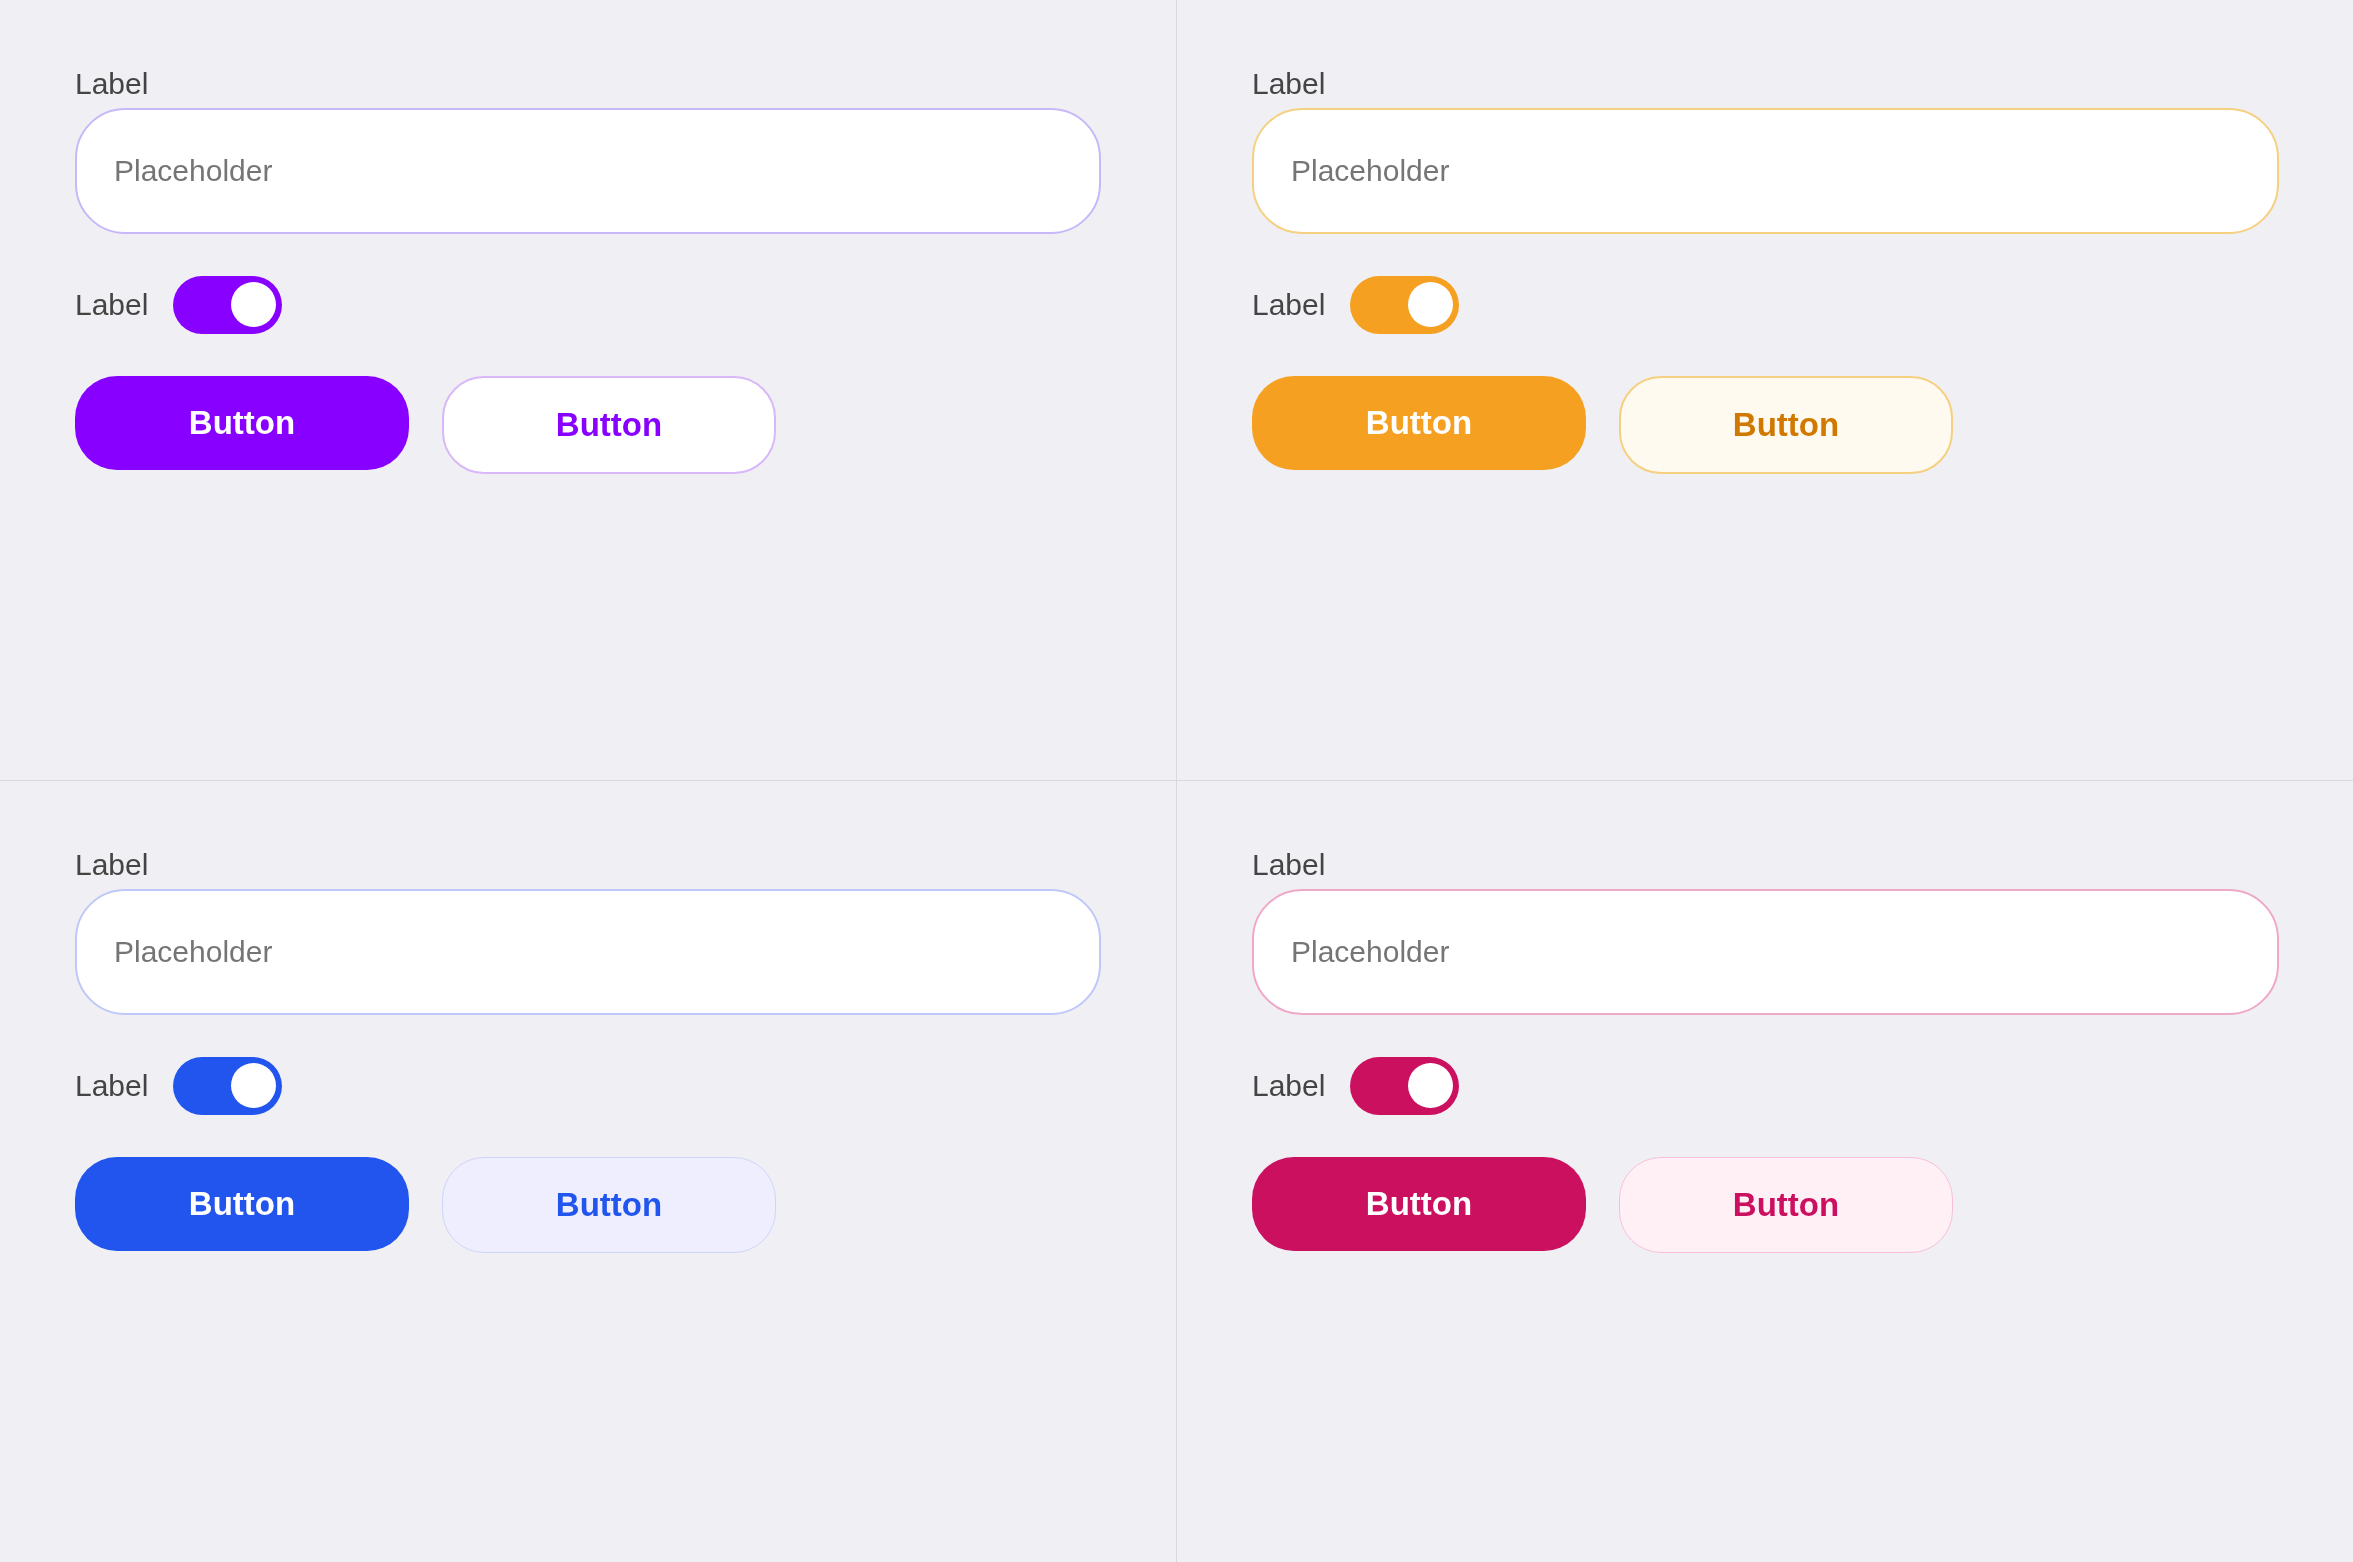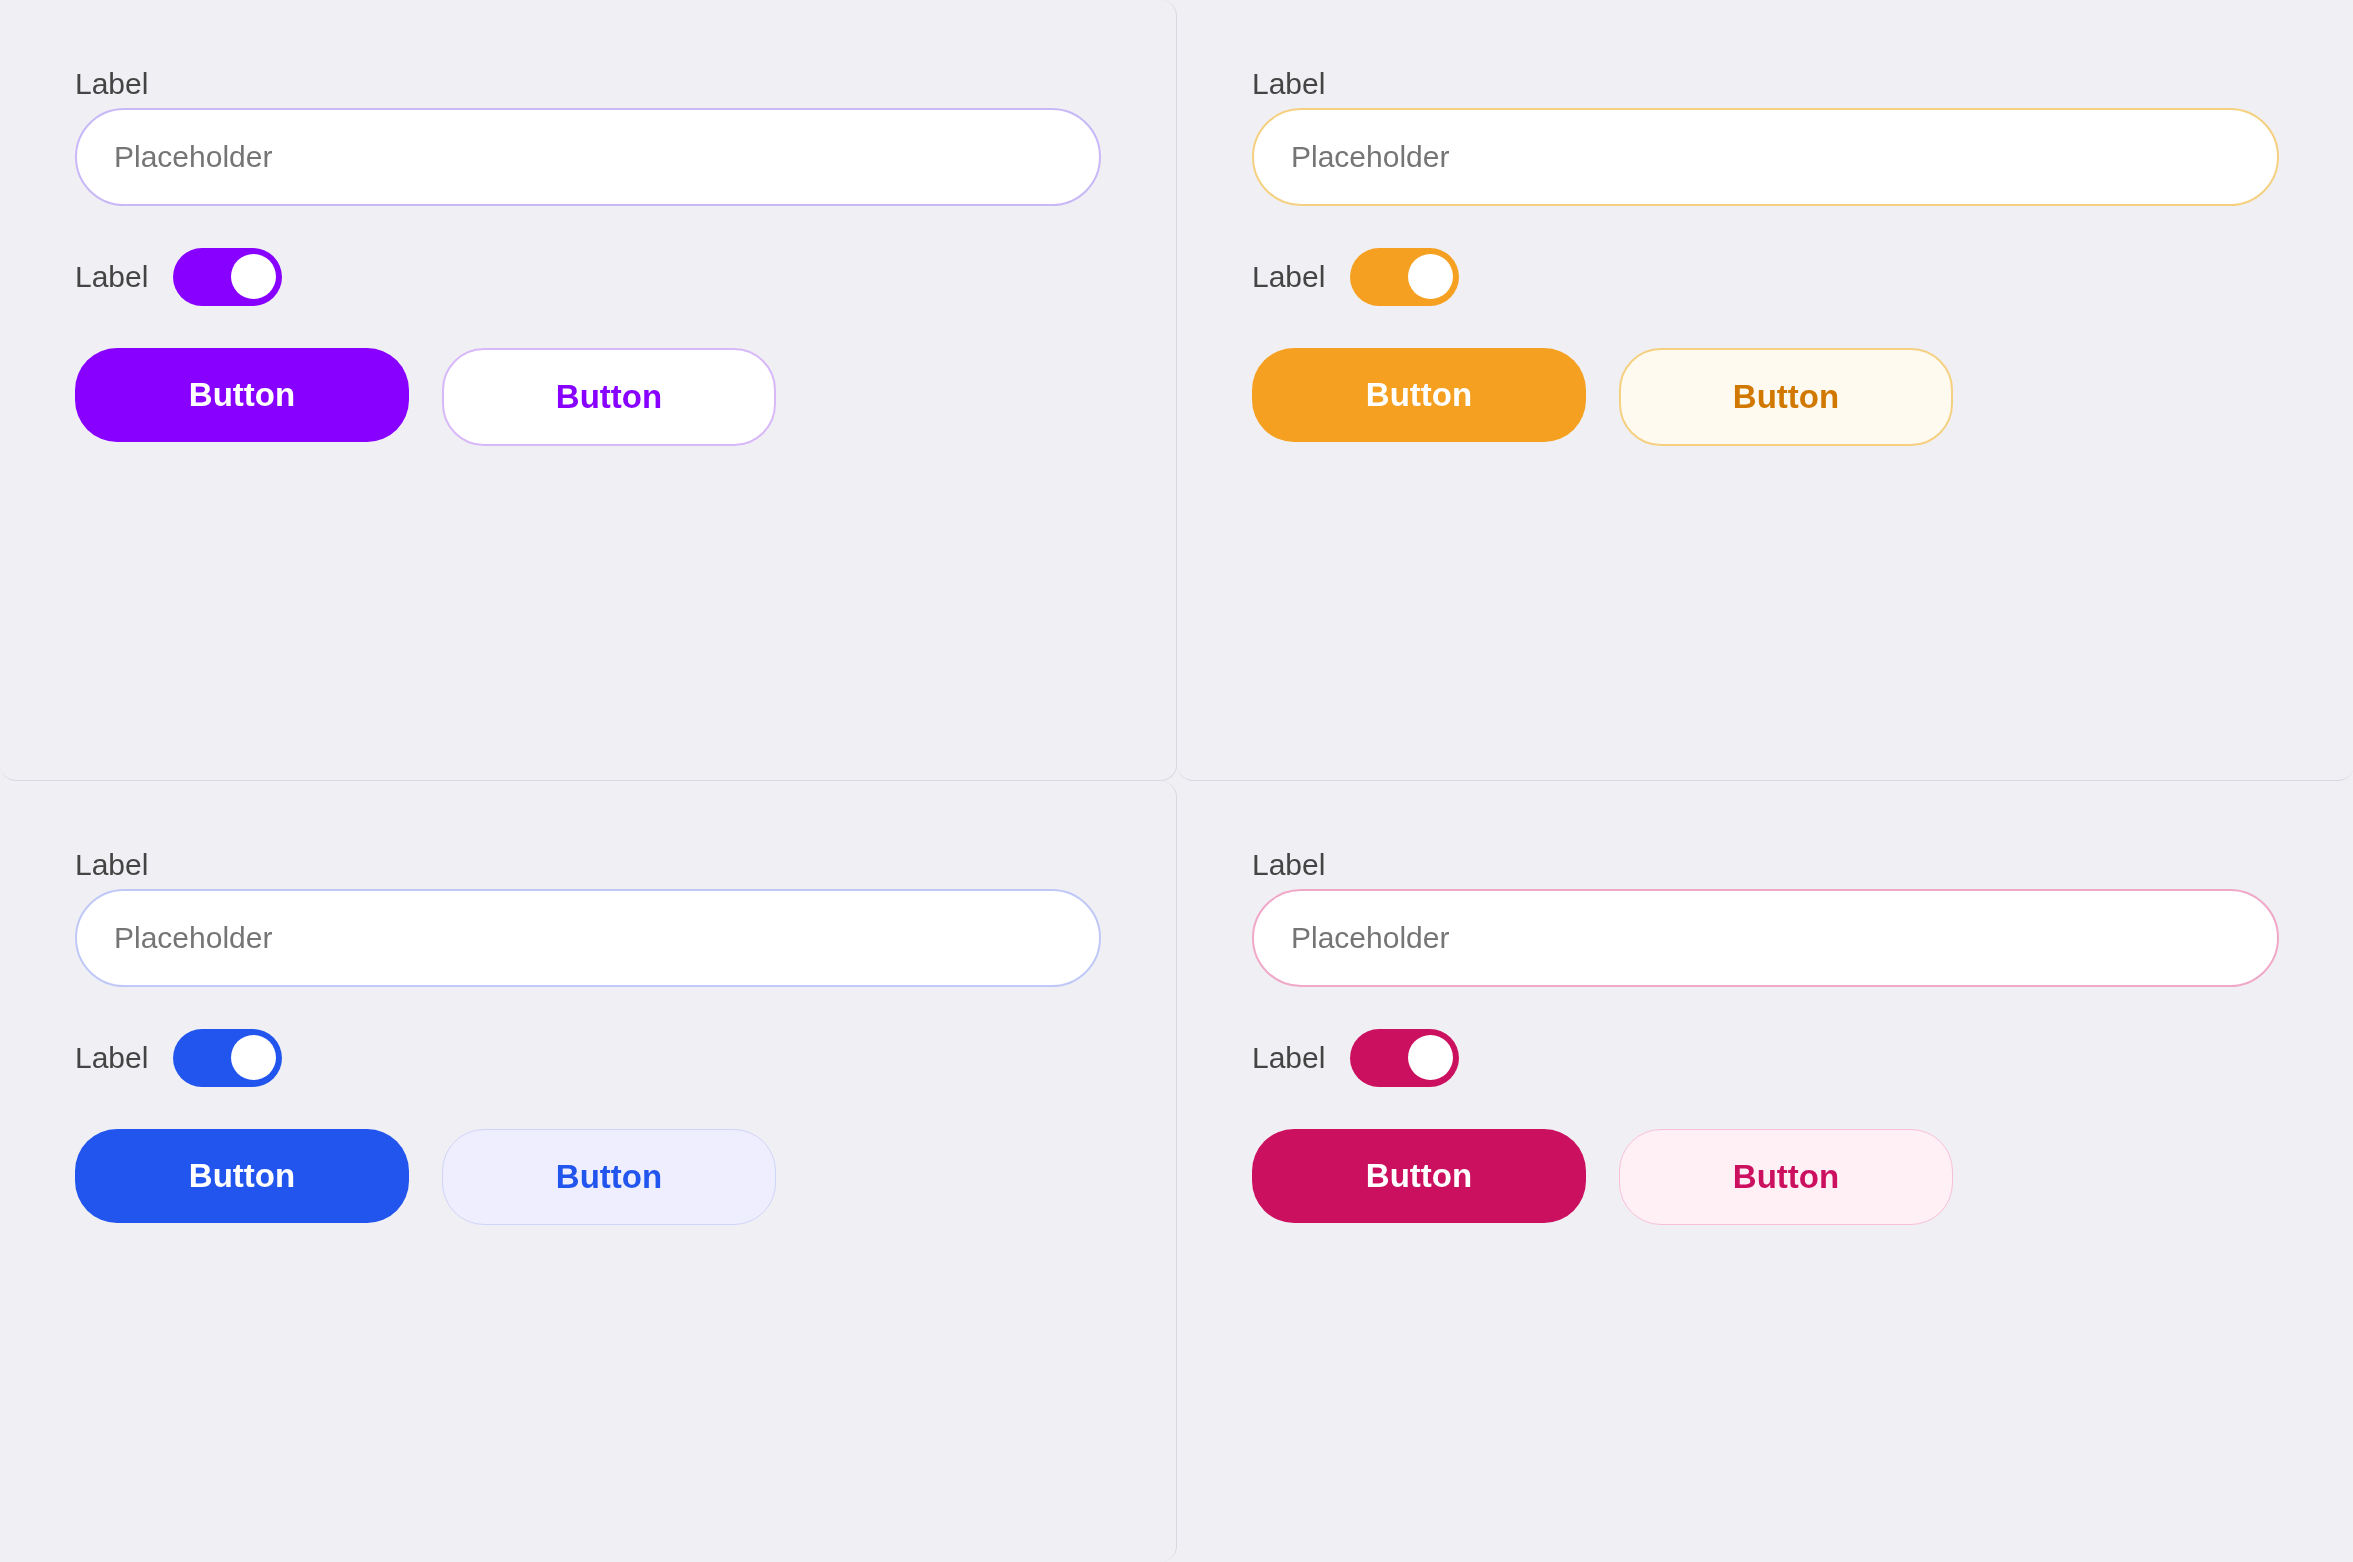--- a/index.html
+++ b/index.html
@@ -1,19 +1,18 @@
 <!DOCTYPE html>
 <html style="font-size:13.4px"><head>
   <meta charset="utf-8">
   <style>
     * {
       box-sizing: border-box;
       margin: 0;
       padding: 0;
-      border-radius: 16px;
     }
 
     body {
       background-color: #f0f0f4;
       font-family: -apple-system, BlinkMacSystemFont, 'Segoe UI', sans-serif;
       width: 2354px;
       height: 1562px;
       overflow: hidden;
     }
 
@@ -45,21 +44,21 @@
     }
 
     .field-label {
       font-size: 30px;
       color: #444;
       font-weight: 400;
     }
 
     .text-input {
       width: 100%;
-      padding: 30px 37px;
+      padding: 44px 37px;
       border-radius: 50px;
       border: 2.1px solid;
       background: white;
       font-size: 30px;
       color: #aaa;
       outline: none;
     }
 
     
     .input-purple { border-color: #c8b8f8; }

